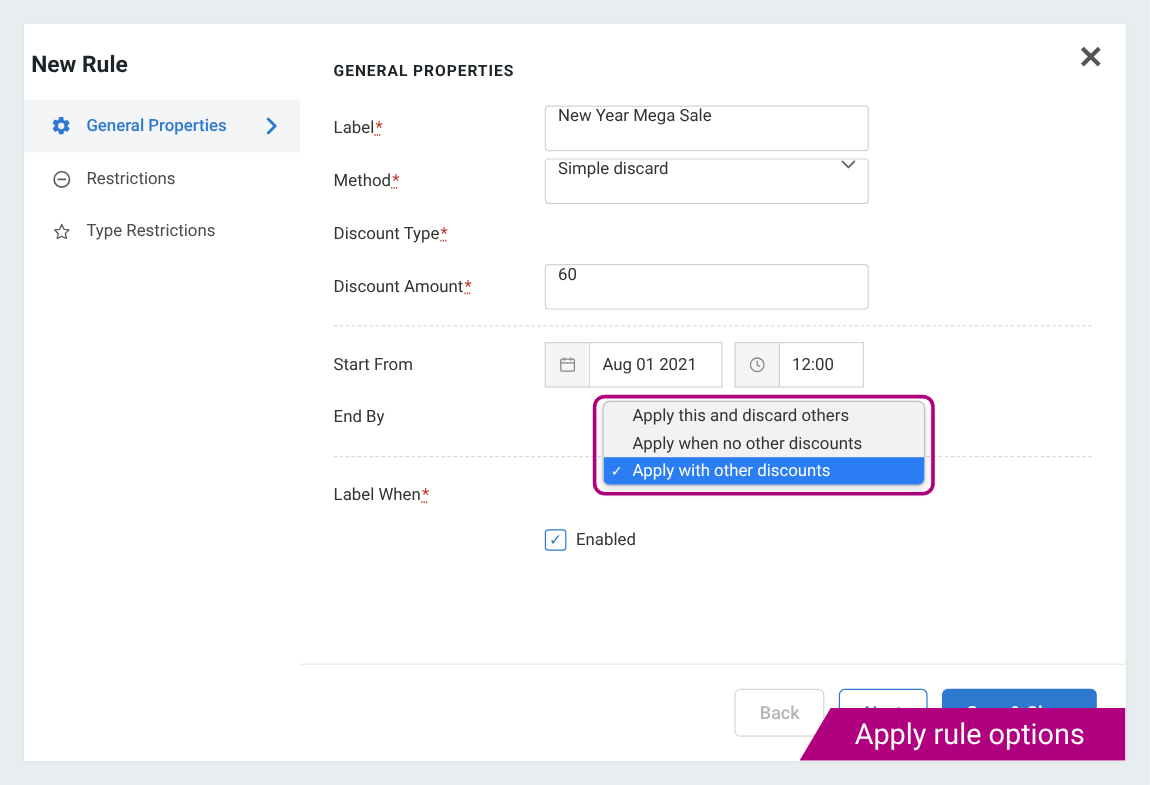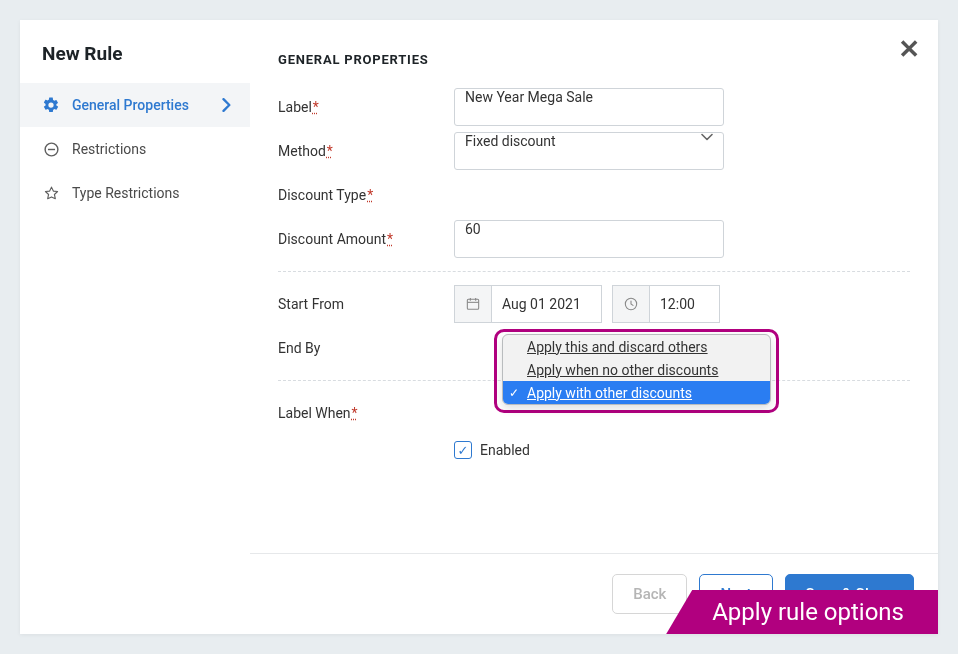--- a/index.html
+++ b/index.html
@@ -28,21 +28,21 @@
   }
   .sidebar {
     width: 230px;
     background: #fff;
     padding-top: 22px;
   }
   .sidebar-title {
     font-size: 19px;
     font-weight: 700;
     color: #1d2327;
-    padding: 0 22px 18px 22px;
+    padding: 0 22px 18px 6px;
   }
   .nav-list { list-style: none; }
   .nav-item {
     display: flex;
     align-items: center;
     height: 44px;
     padding: 0 18px 0 22px;
     cursor: pointer;
     color: #4a4a4a;
     font-size: 14px;
@@ -235,21 +235,20 @@
   }
   .opt {
     height: 23px;
     display: flex;
     align-items: center;
     padding: 0 10px 0 24px;
     font-size: 14px;
     color: #333;
     position: relative;
     cursor: pointer;
-    text-decoration: underline;
   }
   .opt.selected {
     background: #2a7df2;
     color: #fff;
   }
   .opt .check {
     position: absolute;
     left: 6px;
     font-size: 12px;
   }
@@ -325,21 +324,21 @@
           <div class="text-input">
             <span>New Year Mega Sale</span>
           </div>
         </div>
         
         <div class="form-row">
           <div class="form-label">
             <span>Method</span><span class="req">*</span>
           </div>
           <div class="select-input">
-            <span>Fixed discount</span>
+            <span>Simple discard</span>
             <span class="chev">
               <svg width="12" height="8" viewBox="0 0 12 8" fill="none">
                   <path d="M1 1.5 6 6.5l5-5" stroke="currentColor" stroke-width="1.6" stroke-linecap="round" stroke-linejoin="round"></path>
                 </svg>
             </span>
           </div>
         </div>
         
         <div class="form-row">
           <div class="form-label">

